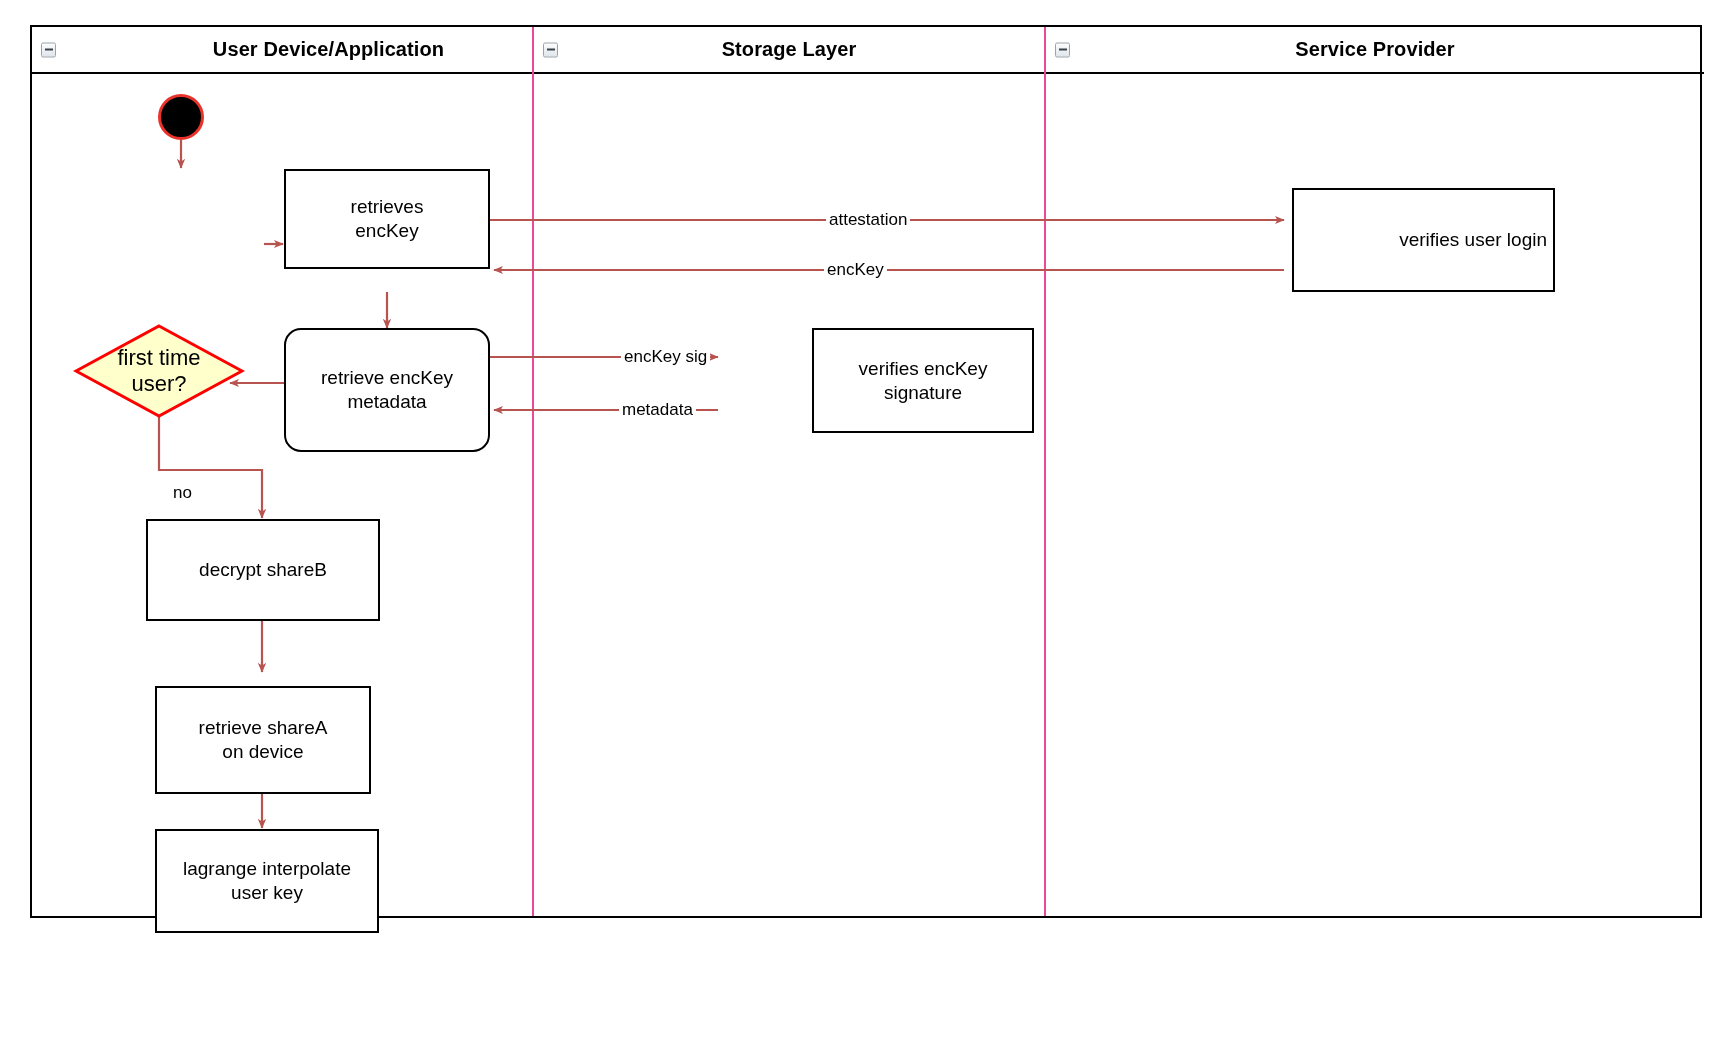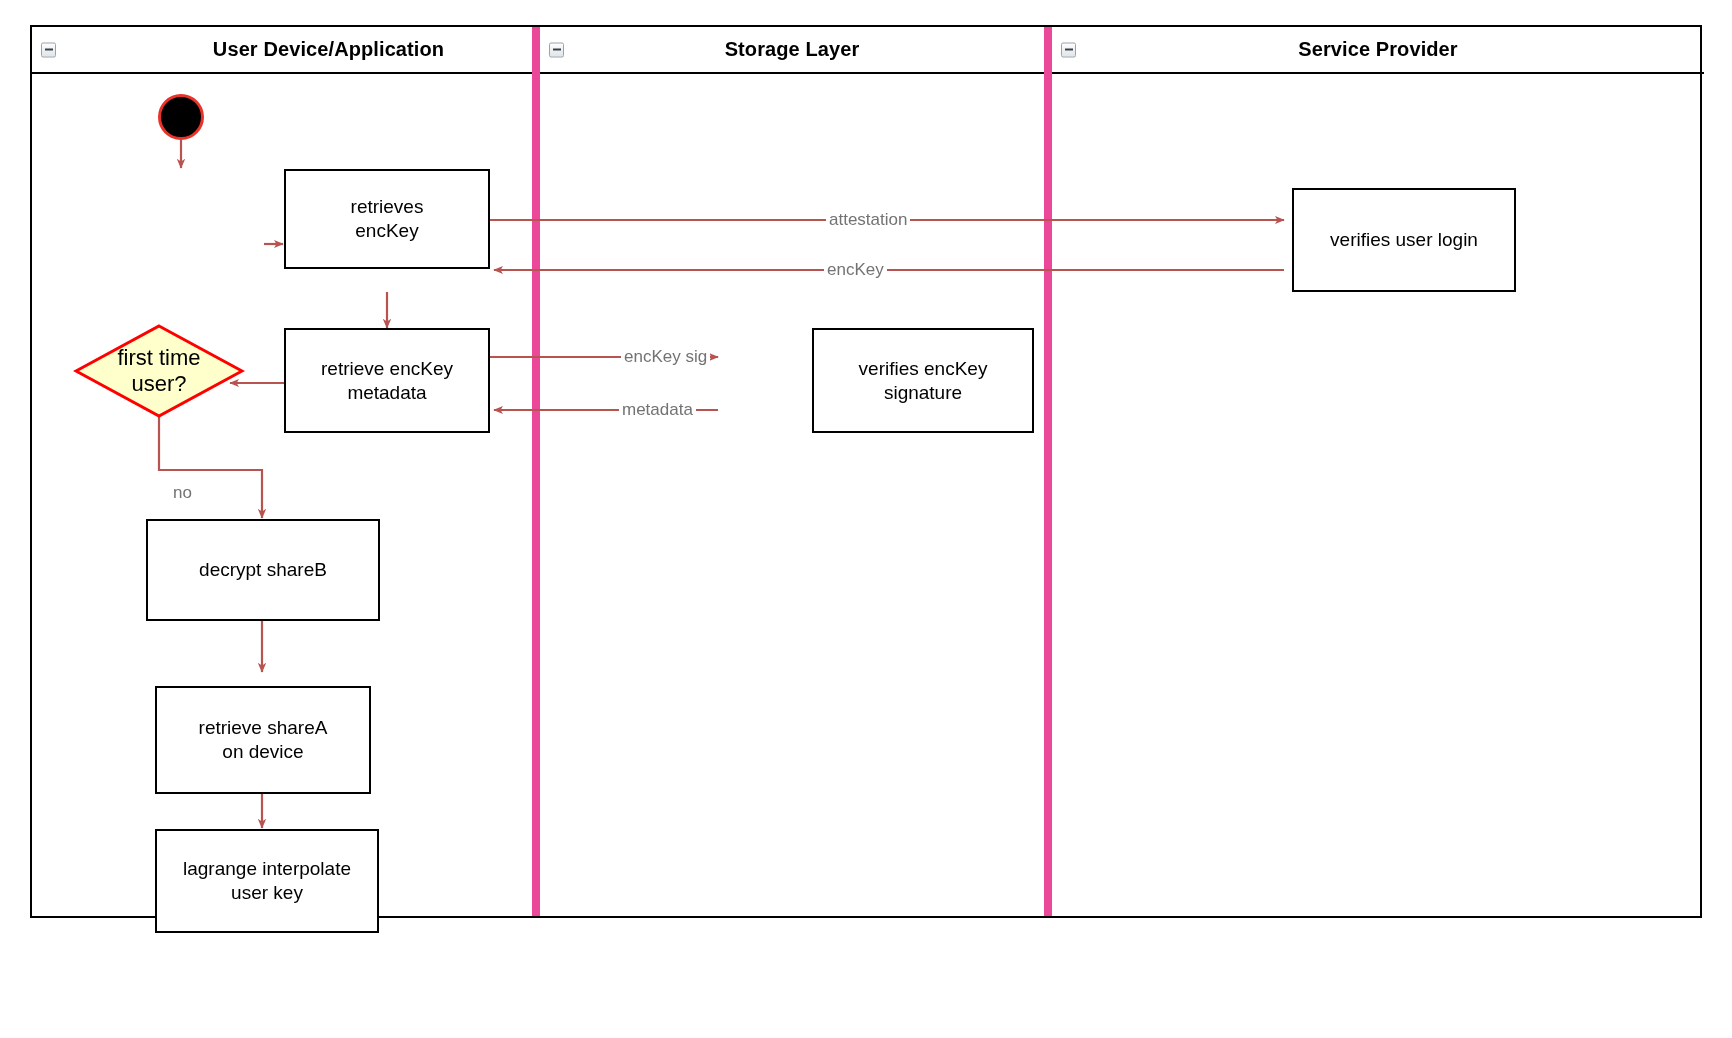--- a/index.html
+++ b/index.html
@@ -26,21 +26,21 @@
     border: 2px solid #000000;
     box-sizing: border-box;
     background: #ffffff;
   }
   .lane {
     position: absolute;
     top: 0;
     height: 100%;
     box-sizing: border-box;
   }
-  .lane + .lane { border-left: 8px solid #ec4899; }
+  .lane + .lane { border-left: 2px solid #ec4899; }
   .lane-header {
     position: relative;
     height: 47px;
     border-bottom: 2px solid #000000;
     box-sizing: border-box;
     display: flex;
     align-items: center;
     justify-content: center;
   }
   .lane-title {
@@ -125,21 +125,21 @@
     text-align: center;
     font-size: 22px;
     line-height: 1.2;
     color: #000000;
     white-space: pre-line;
   }
   
   .edge-label {
     position: absolute;
     font-size: 17px;
-    color: #737373;
+    color: #000000;
     background: #ffffff;
     padding: 0 3px;
     white-space: nowrap;
     line-height: 1;
   }
 </style>
 </head>
 <body>
 
 <div id="canvas">
@@ -201,21 +201,21 @@
   </svg>
 
   <div class="start-node" style="left:158px; top:94px;"></div>
 
 
   <div class="node" style="left:284px; top:169px; width:206px; height:100px;">
     <span>retrieves
 encKey</span>
   </div>
 
-  <div class="node" style="left:284px; top:328px; width:206px; height:105px;">
+  <div class="node" style="left:284px; top:328px; width:206px; height:124px;border-radius:17px;">
     <span>retrieve encKey
 metadata</span>
   </div>
 
   <div class="decision" style="left:73px; top:323px;">
     <svg class="dia-shape" viewBox="0 0 172 96" preserveAspectRatio="none">
       <polygon points="86,3 169,48 86,93 3,48" fill="#ffffcc" stroke="#ff0000" stroke-width="3"></polygon>
     </svg>
     <div class="dia-label">first time
 user?</div>
@@ -233,21 +233,21 @@
   <div class="node" style="left:155px; top:829px; width:224px; height:104px;">
     <span>lagrange interpolate
 user key</span>
   </div>
 
   <div class="node" style="left:812px; top:328px; width:222px; height:105px;">
     <span>verifies encKey
 signature</span>
   </div>
 
-  <div class="node" style="left:1292px; top:188px; width:224px; height:104px;">
+  <div class="node" style="left:1292px; top:188px; width:263px; height:104px;justify-content:flex-end;">
     <span>verifies user login</span>
   </div>
 
   <div class="edge-label" style="left:826px; top:211px;">attestation</div>
 
   <div class="edge-label" style="left:824px; top:261px;">encKey</div>
 
   <div class="edge-label" style="left:621px; top:348px;">encKey sig</div>
 
   <div class="edge-label" style="left:619px; top:401px;">metadata</div>

